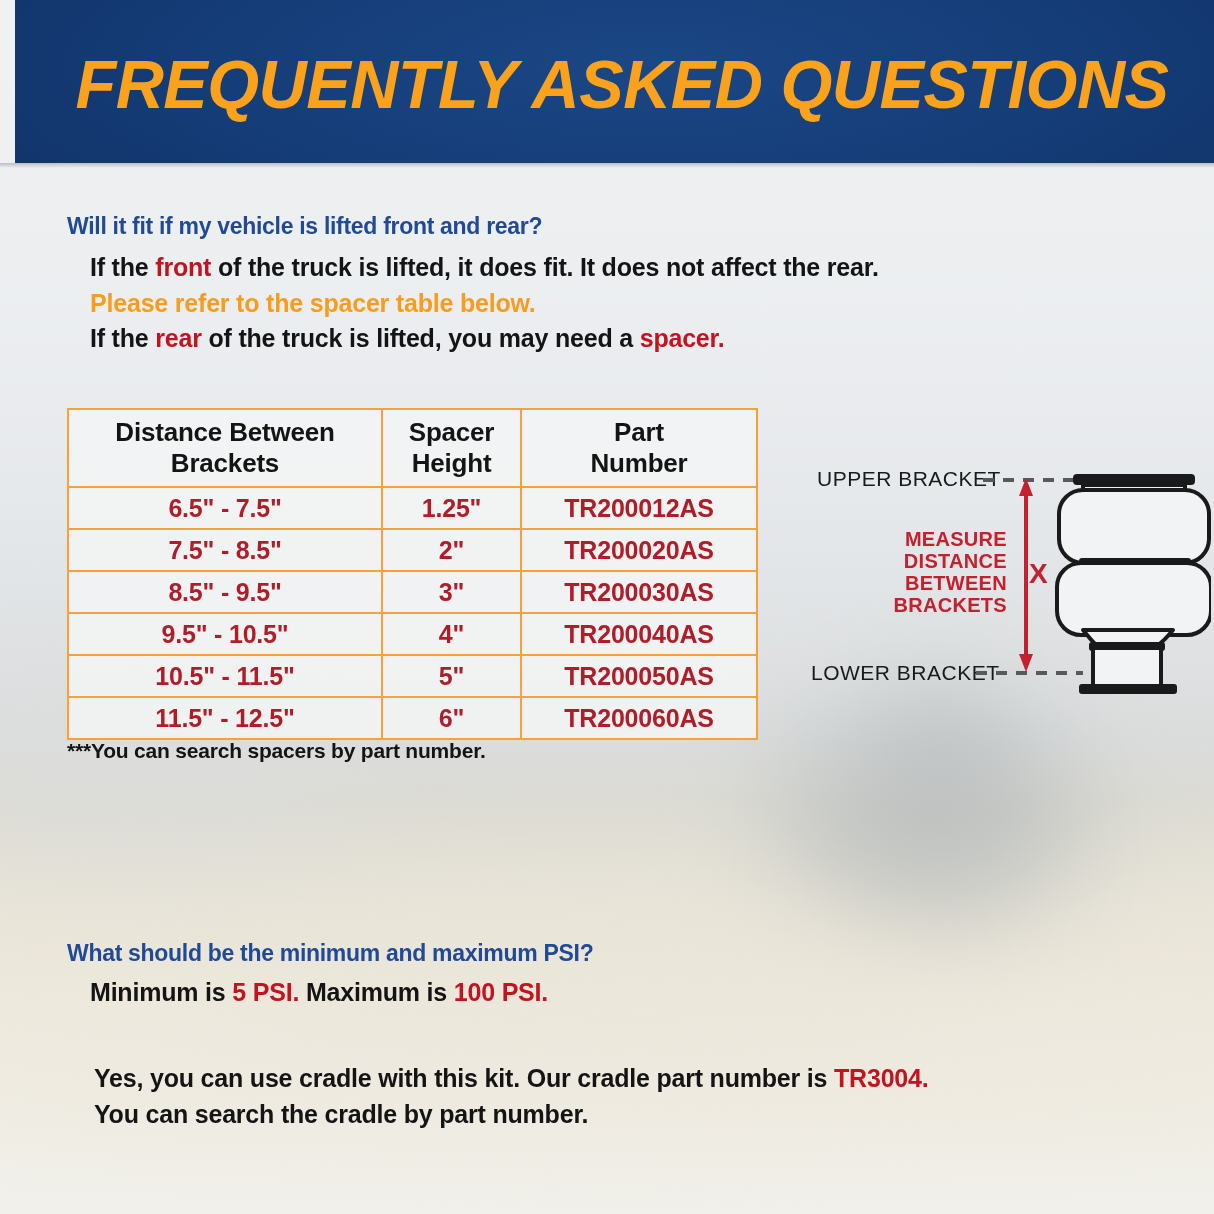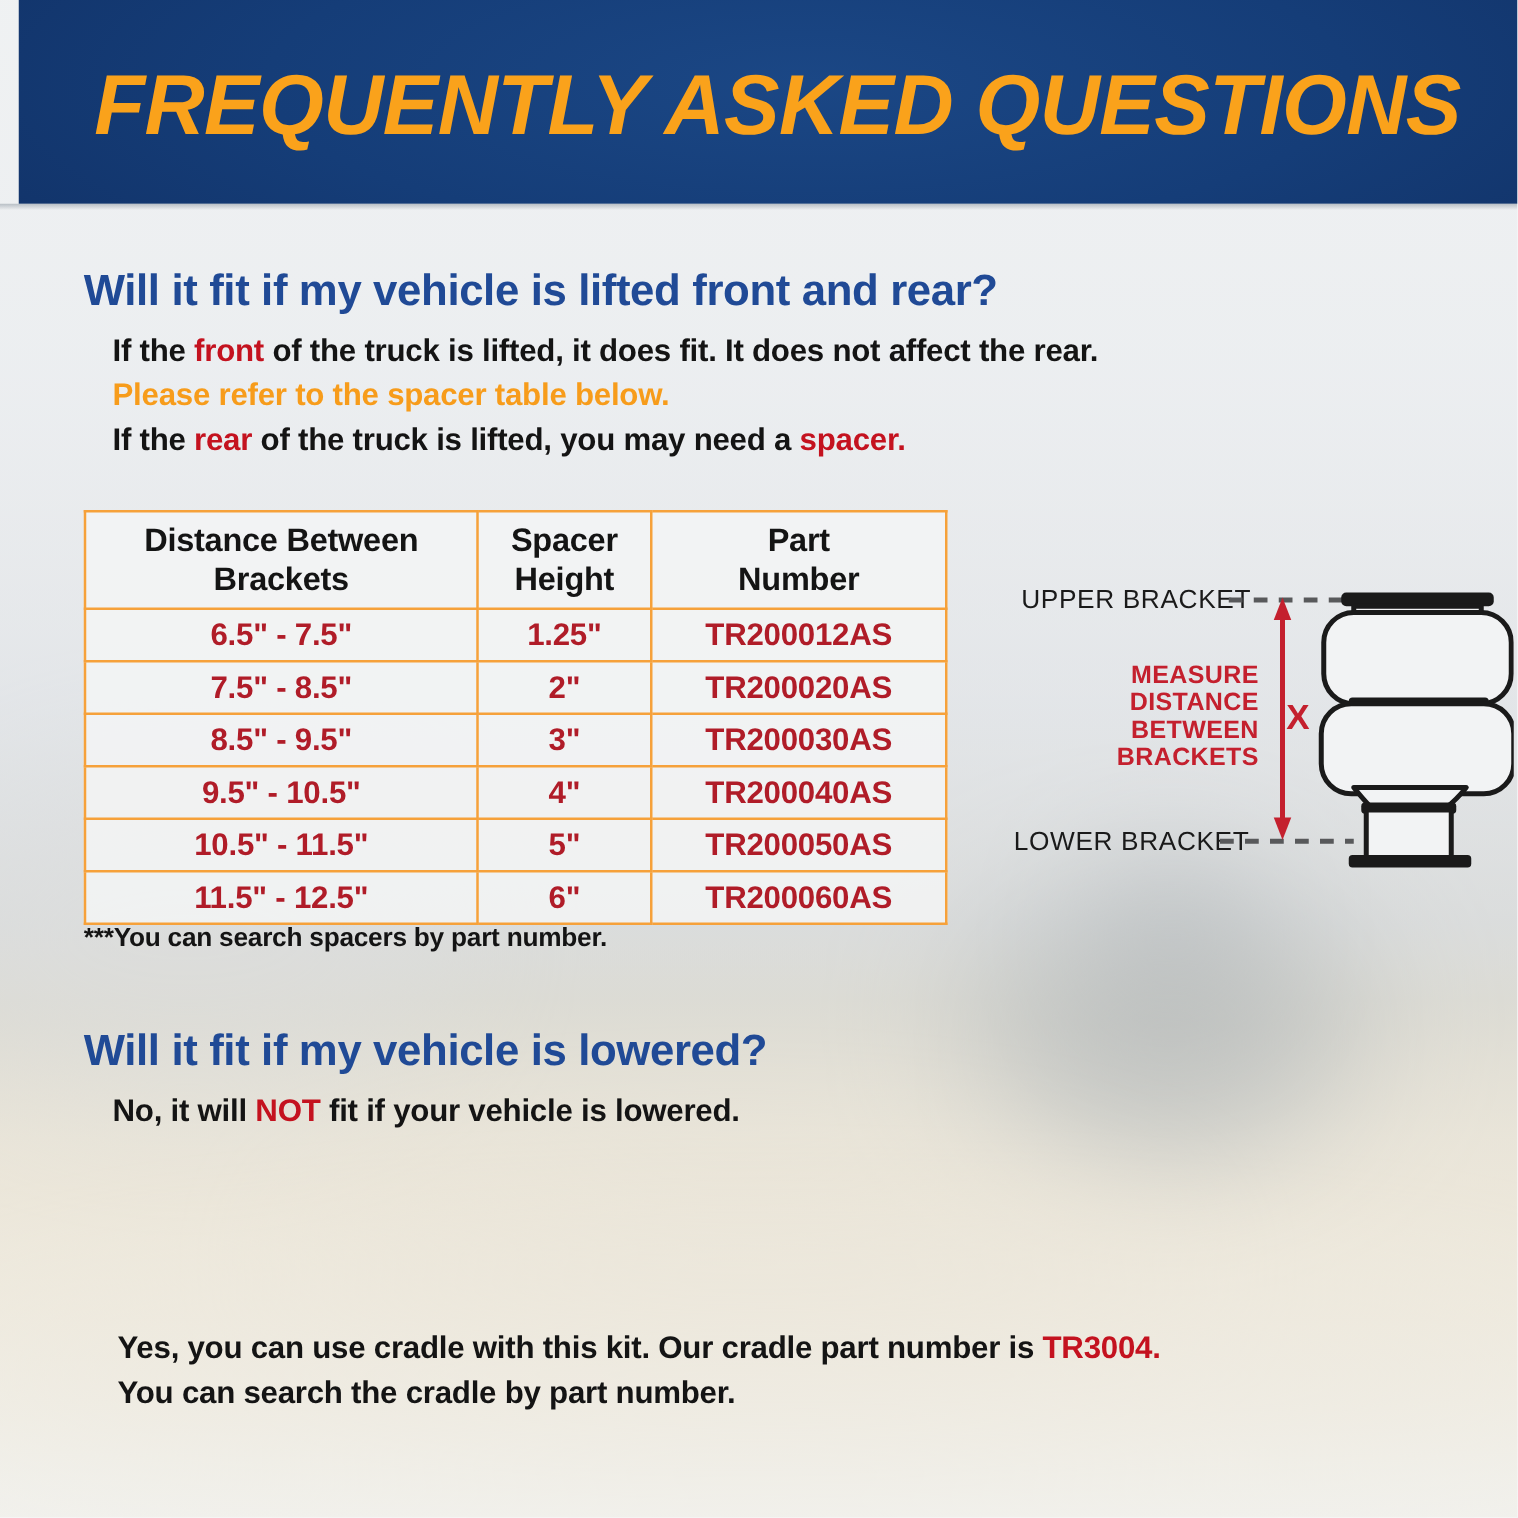--- a/index.html
+++ b/index.html
@@ -124,21 +124,21 @@
   
   .content {
     position: absolute;
     inset: 0;
     z-index: 6;
   }
   .q-block { position: absolute; }
   .q-heading {
     color: #204A96;
     font-weight: bold;
-    font-size: 35px;
+    font-size: 23px;
     line-height: 1.1;
     white-space: nowrap;
     letter-spacing: -0.3px;
   }
   .a-line {
     color: #141414;
     font-weight: bold;
     font-size: 25px;
     line-height: 1.42;
     white-space: nowrap;
@@ -332,29 +332,29 @@
 
           <rect x="298" y="192" width="76" height="9" rx="3" fill="#1a1a1a" stroke="none"></rect>
 
           <rect x="302" y="198" width="68" height="43" fill="#f2f3f4"></rect>
 
           <rect x="288" y="234" width="98" height="10" rx="3" fill="#1a1a1a" stroke="none"></rect>
         </g>
       </svg>
     </div>
 
-    <div class="q-block" style="left:67px; top:822px;">
-      <div class="q-heading">Will it fit if my vehicle is lowered?</div>
-      <div style="margin-top:11px; padding-left:23px;">
+
+    <div class="q-block" style="left:67px; top:941px;">
+      <div class="q-heading">What should be the minimum and maximum PSI?</div>
+      <div style="margin-top:9px; padding-left:23px;">
         <div class="a-line">
-          <span>No, it will </span><span class="hl-red">NOT</span><span> fit if your vehicle is lowered.</span>
+          <span>Minimum is </span><span class="hl-red">5 PSI.</span><span> Maximum is </span><span class="hl-red">100 PSI.</span>
         </div>
       </div>
     </div>
-
 
     <div class="q-block" style="left:67px; top:1050px;">
       <div style="margin-top:11px; padding-left:27px;">
         <div class="a-line">
           <span>Yes, you can use cradle with this kit. Our cradle part number is </span><span class="hl-red">TR3004.</span>
         </div>
         <div class="a-line">You can search the cradle by part number.</div>
       </div>
     </div>
 

